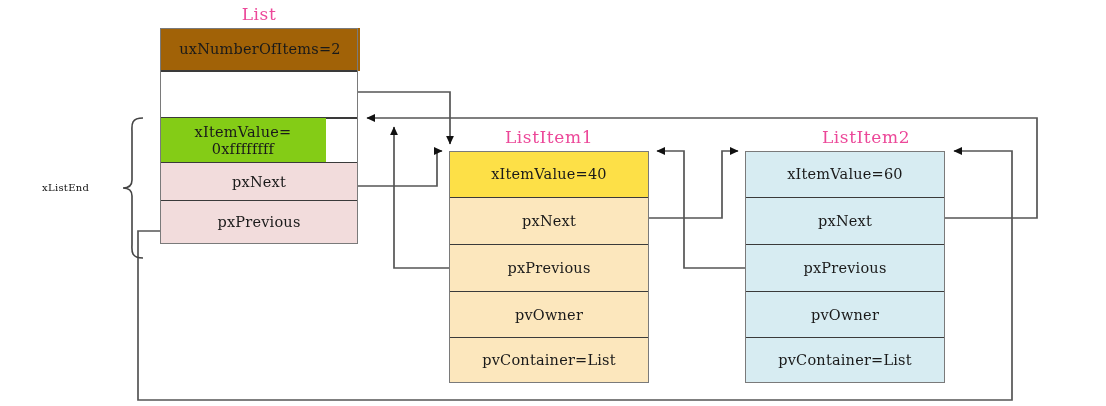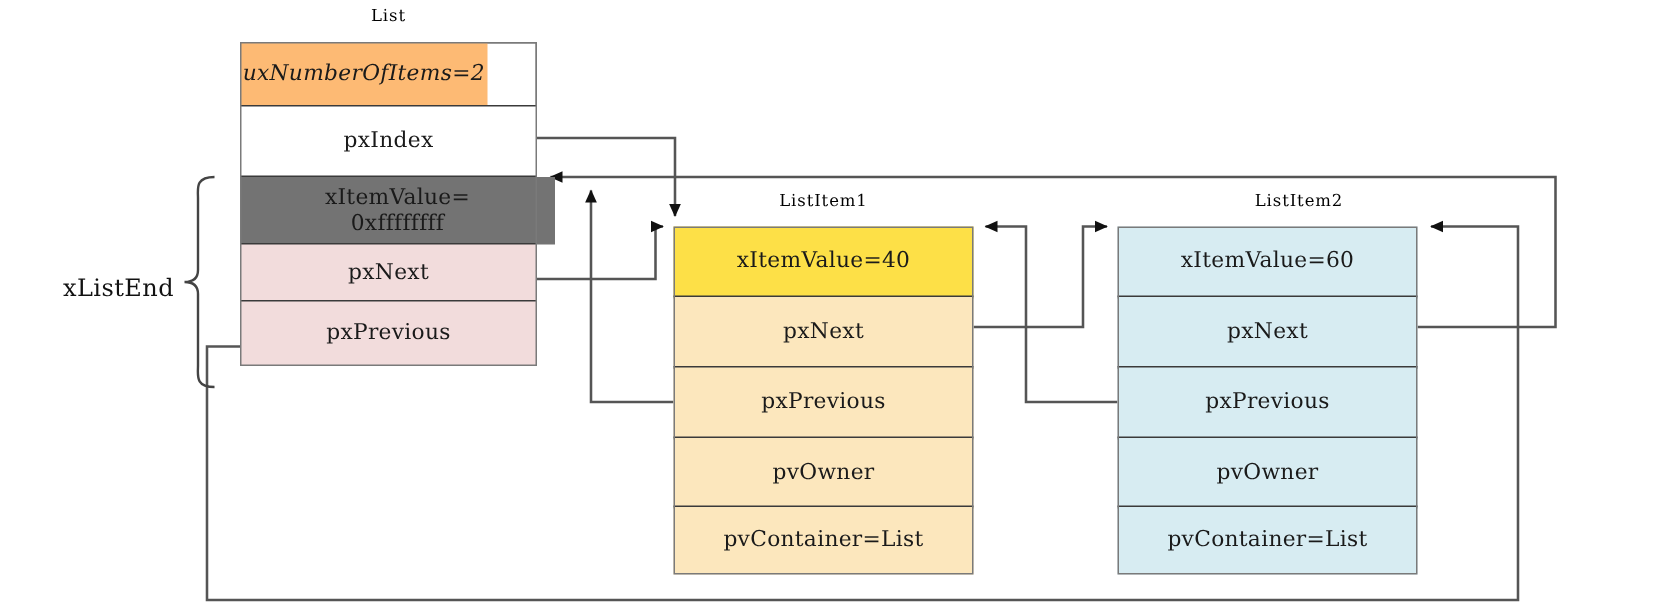--- a/index.html
+++ b/index.html
@@ -3,22 +3,22 @@
 <meta charset="utf-8">
 <style>
   html,body{margin:0;padding:0;background:#ffffff;}
   body{font-family:"DejaVu Serif", serif;}
   #stage{position:relative;width:1106px;height:406px;background:#ffffff;overflow:hidden;}
   svg.wires{position:absolute;left:0;top:0;width:1106px;height:406px;}
   .box{position:absolute;box-sizing:border-box;border:1.6px solid #7a7a7a;}
   .row{position:absolute;box-sizing:border-box;display:flex;align-items:center;justify-content:center;
        text-align:center;font-size:14.5px;color:#1a1a1a;line-height:1.15;letter-spacing:.2px;}
   .rowline{position:absolute;height:1.6px;background:#3a3a3a;}
-  .title{position:absolute;font-size:11px;color:#000000;text-align:center;letter-spacing:.6px;}
-  .brace-label{position:absolute;font-size:16px;color:#111;letter-spacing:.3px;white-space:nowrap;}
+  .title{position:absolute;font-size:17px;color:#ec4899;text-align:center;letter-spacing:.6px;}
+  .brace-label{position:absolute;font-size:10px;color:#111;letter-spacing:.3px;white-space:nowrap;}
 </style>
 </head>
 <body>
 
 <div id="stage">
 
   <svg class="wires" viewBox="0 0 1106 406" xmlns="http://www.w3.org/2000/svg">
     <defs>
       <marker id="ah" markerWidth="9" markerHeight="9" refX="8" refY="4.5" orient="auto" markerUnits="userSpaceOnUse">
         <path d="M0,0.6 L8.6,4.5 L0,8.4 z" fill="#111111"></path>
@@ -43,27 +43,26 @@
       <path d="M143,118 C130,118 132,126 132,132 L132,180 C132,186 128,188 123,188
                                           C128,188 132,190 132,196 L132,244 C132,250 130,258 143,258" stroke="#444444" stroke-width="1.6" fill="none"></path>
     </g>
   </svg>
 
   <div class="title" style="left:160px;top:4px;width:198px;">List</div>
 
   <div class="box" style="left:160px;top:28px;width:198px;height:216px;background:#ffffff;">
   </div>
 
-  <div class="row" style="left:160px;top:28px;width:165px;height:43px;background:#fdba74;font-style:italic;">uxNumberOfItems=2</div>
+  <div class="row" style="left:160px;top:28px;width:200px;height:43px;background:#a16207;">uxNumberOfItems=2</div>
   <div class="rowline" style="left:160px;top:70.4px;width:198px;"></div>
 
-  <div class="row" style="left:160px;top:71px;width:198px;height:47px;background:#ffffff;">pxIndex</div>
   <div class="rowline" style="left:160px;top:117.4px;width:198px;"></div>
 
-  <div class="row" style="left:160px;top:118px;width:210px;height:45px;background:#737373;white-space:pre;text-align:center;">xItemValue=
+  <div class="row" style="left:160px;top:118px;width:166px;height:45px;background:#84cc16;white-space:pre;text-align:center;">xItemValue=
 0xffffffff</div>
   <div class="rowline" style="left:160px;top:162.4px;width:198px;"></div>
 
   <div class="row" style="left:160px;top:163px;width:198px;height:38px;background:#f2dcdc;">pxNext</div>
   <div class="rowline" style="left:160px;top:200.4px;width:198px;"></div>
 
   <div class="row" style="left:160px;top:201px;width:198px;height:43px;background:#f2dcdc;">pxPrevious</div>
 
   <div class="box" style="left:160px;top:28px;width:198px;height:216px;background:transparent;"></div>
 

